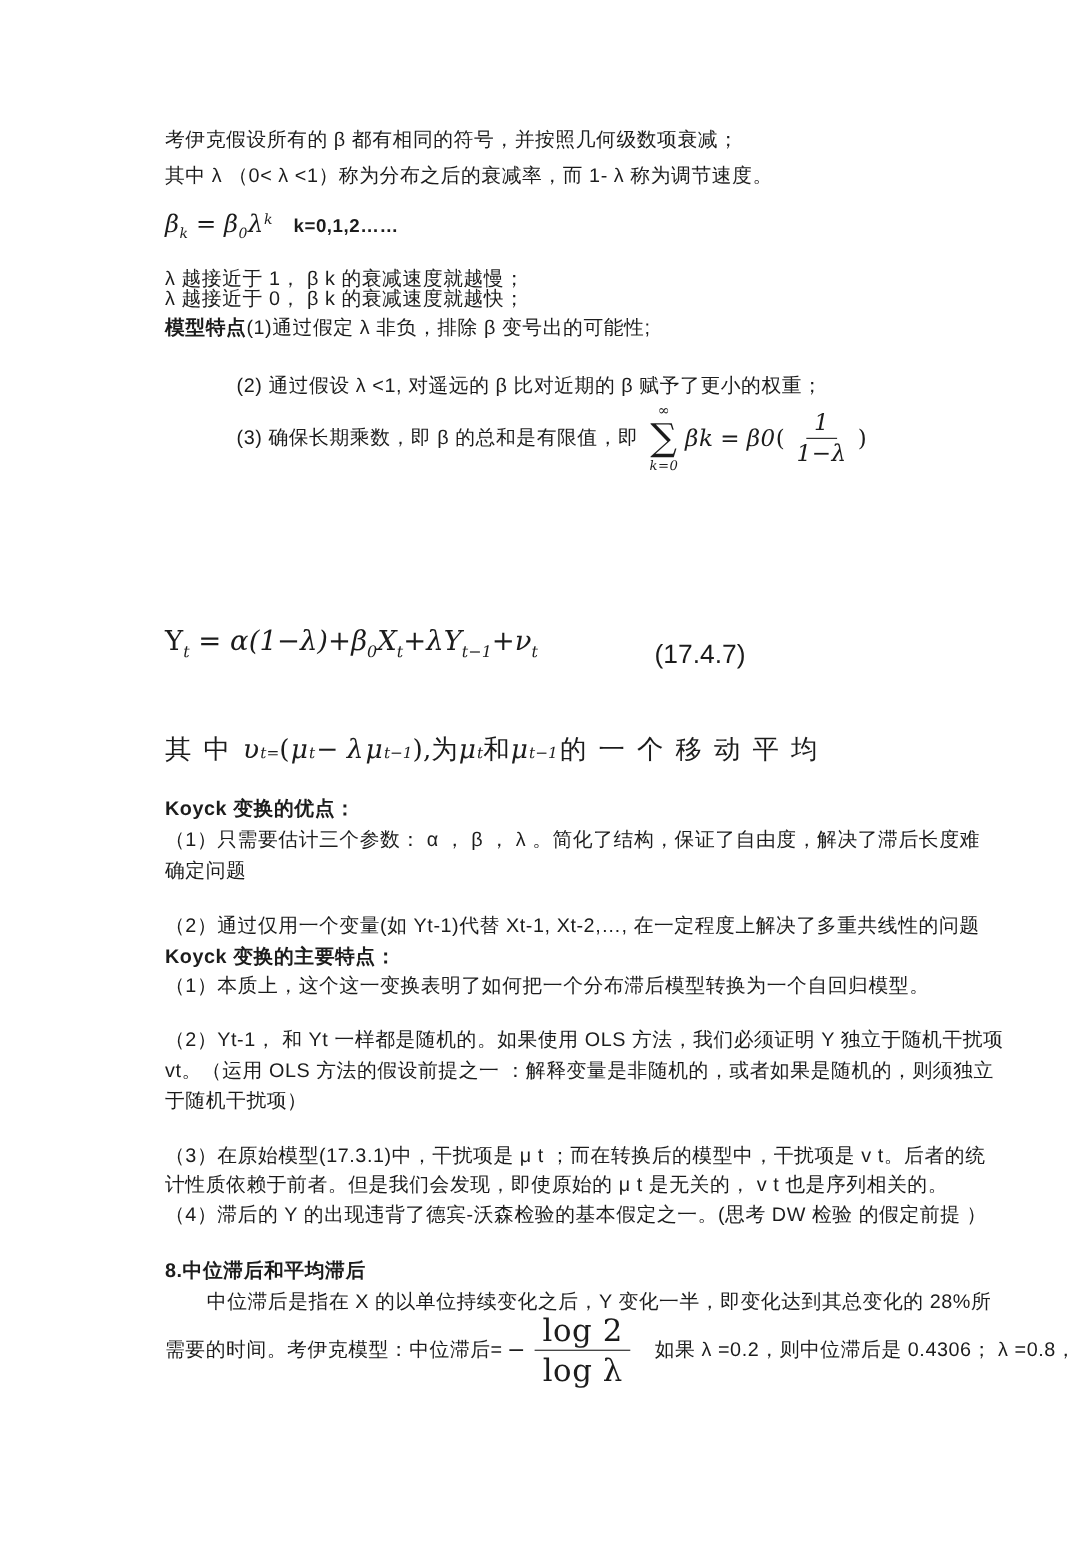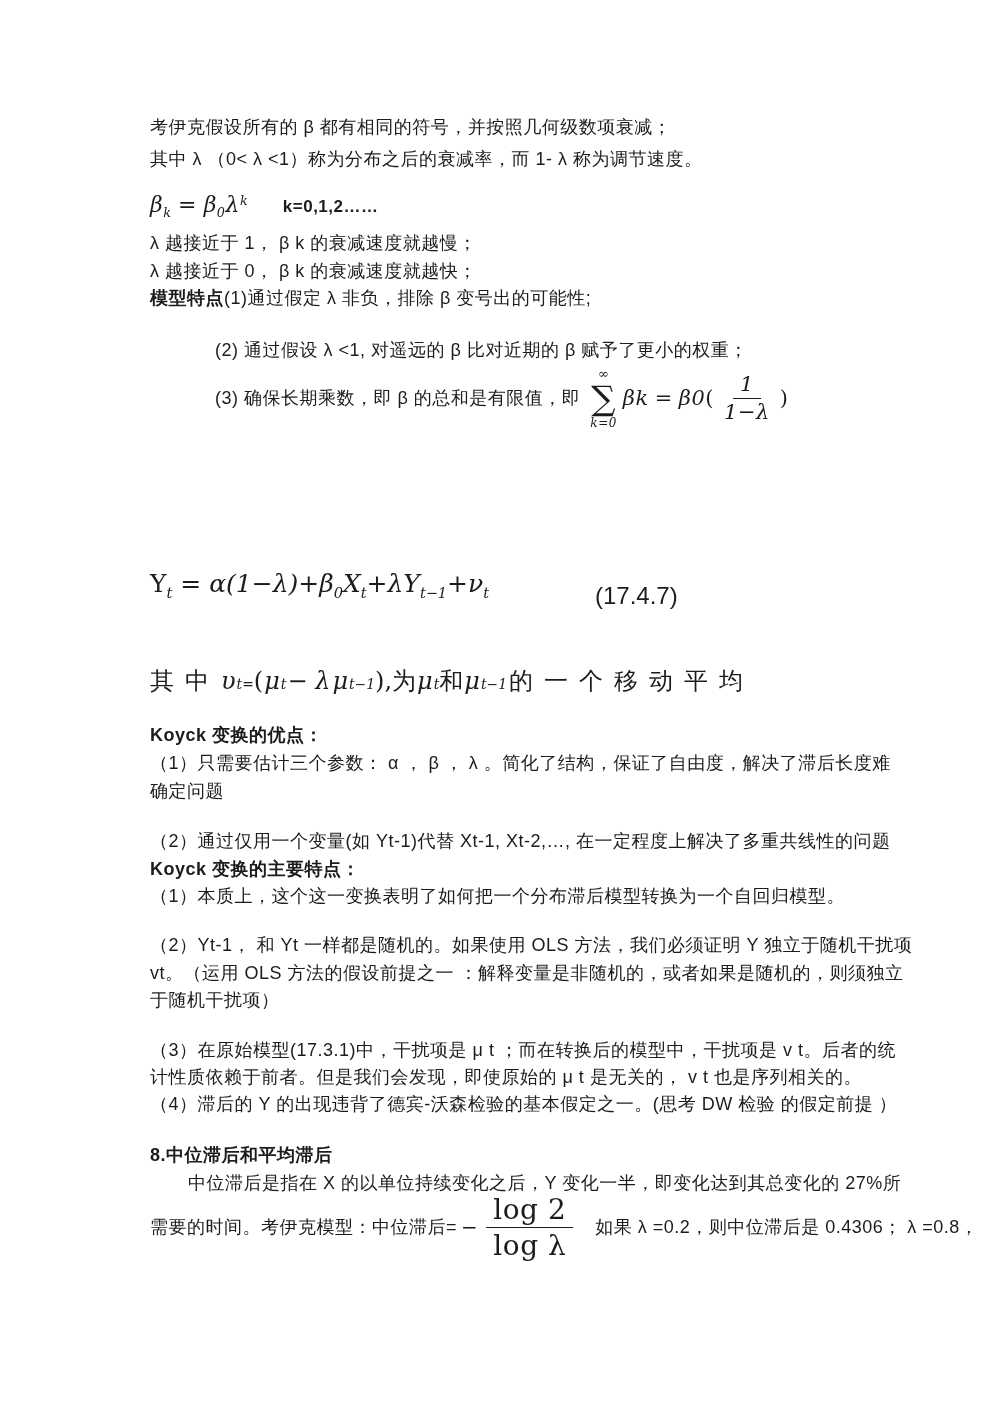--- a/index.html
+++ b/index.html
@@ -37,21 +37,21 @@
     font-size: 0.58em;
     vertical-align: -0.42em;
   }
   .msup {
     font-family: "DejaVu Serif", "Liberation Serif", serif;
     font-style: italic;
     font-size: 0.58em;
     vertical-align: 0.55em;
   }
   .geo-formula { font-size: 22px; }
-  .geo-range { font-size: 17px; font-weight: 600; margin-left: 28px; font-family: "Liberation Sans", sans-serif; font-style: normal; }
+  .geo-range { font-size: 17px; font-weight: 600; margin-left: 12px; font-family: "Liberation Sans", sans-serif; font-style: normal; }
   .math-flex { display: flex; align-items: center; }
   .feat3-line { height: 76px; }
   .feat3-text { font-size: 18px; }
   .sum {
     display: inline-flex; flex-direction: column; align-items: center;
     line-height: 1; margin: 0 6px 0 10px;
     font-family: "DejaVu Serif", "Liberation Serif", serif;
   }
   .sum-top { font-size: 13px; font-style: normal; }
   .sum-sigma { font-size: 34px; margin: 1px 0 2px 0; }
@@ -87,21 +87,21 @@
   <div class="line" style="top:114px">考伊克假设所有的 β 都有相同的符号，并按照几何级数项衰减；</div>
   <div class="line" style="top:146px">其中 λ （0&lt; λ &lt;1）称为分布之后的衰减率，而 1- λ  称为调节速度。</div>
 
   <div class="line geo-formula" style="top:188px">
     <span class="mi">β</span><span class="msub">k</span>
     <span class="mtext">=</span>
     <span class="mi">β</span><span class="msub">0</span><span class="mi">λ</span><span class="msup">k</span>
     <span class="geo-range">k=0,1,2……</span>
   </div>
 
-  <div class="line" style="top:230px">λ 越接近于 1， β k 的衰减速度就越慢；</div>
+  <div class="line" style="top:240px">λ 越接近于 1， β k 的衰减速度就越慢；</div>
   <div class="line" style="top:258px">λ 越接近于 0， β k 的衰减速度就越快；</div>
 
   <div class="line" style="top:285px">
     <span class="bold">模型特点</span><span>(1)通过假定 λ 非负，排除 β 变号出的可能性;</span>
   </div>
   <div class="line indent1" style="top:337px">(2) 通过假设 λ &lt;1, 对遥远的 β 比对近期的 β 赋予了更小的权重；</div>
 
   <div class="line indent1 math-flex feat3-line" style="top:360px">
     <span class="feat3-text">(3) 确保长期乘数，即 β 的总和是有限值，即</span>
     <span class="sum">
@@ -156,21 +156,21 @@
   <div class="line bold" style="top:856px">Koyck 变换的主要特点：</div>
   <div class="line" style="top:883px">（1）本质上，这个这一变换表明了如何把一个分布滞后模型转换为一个自回归模型。</div>
   <div class="line" style="top:932px">（2）Yt-1， 和 Yt 一样都是随机的。如果使用 OLS 方法，我们必须证明 Y 独立于随机干扰项</div>
   <div class="line" style="top:960px">vt。（运用 OLS 方法的假设前提之一 ：解释变量是非随机的，或者如果是随机的，则须独立</div>
   <div class="line" style="top:987px">于随机干扰项）</div>
   <div class="line" style="top:1037px">（3）在原始模型(17.3.1)中，干扰项是 μ t ；而在转换后的模型中，干扰项是 v t。后者的统</div>
   <div class="line" style="top:1064px">计性质依赖于前者。但是我们会发现，即使原始的 μ t 是无关的， v t 也是序列相关的。</div>
   <div class="line" style="top:1091px">（4）滞后的 Y 的出现违背了德宾-沃森检验的基本假定之一。(思考 DW 检验  的假定前提 ）</div>
 
   <div class="line bold" style="top:1142px">8.中位滞后和平均滞后</div>
-  <div class="line indent-first" style="top:1170px">中位滞后是指在 X 的以单位持续变化之后，Y 变化一半，即变化达到其总变化的 27%所</div>
+  <div class="line indent-first" style="top:1170px">中位滞后是指在 X 的以单位持续变化之后，Y 变化一半，即变化达到其总变化的 28%所</div>
   <div class="line median-frac-line" style="top:1192px">
     <span>需要的时间。考伊克模型：中位滞后=</span>
       <span class="minus-sign">−</span>
     <span class="frac">
       <span class="frac-num mtext">log 2</span>
       <span class="frac-den mtext">log λ</span>
     </span>
     <span style="margin-left:14px">如果 λ =0.2，则中位滞后是 0.4306； λ =0.8，</span>
   </div>
 

